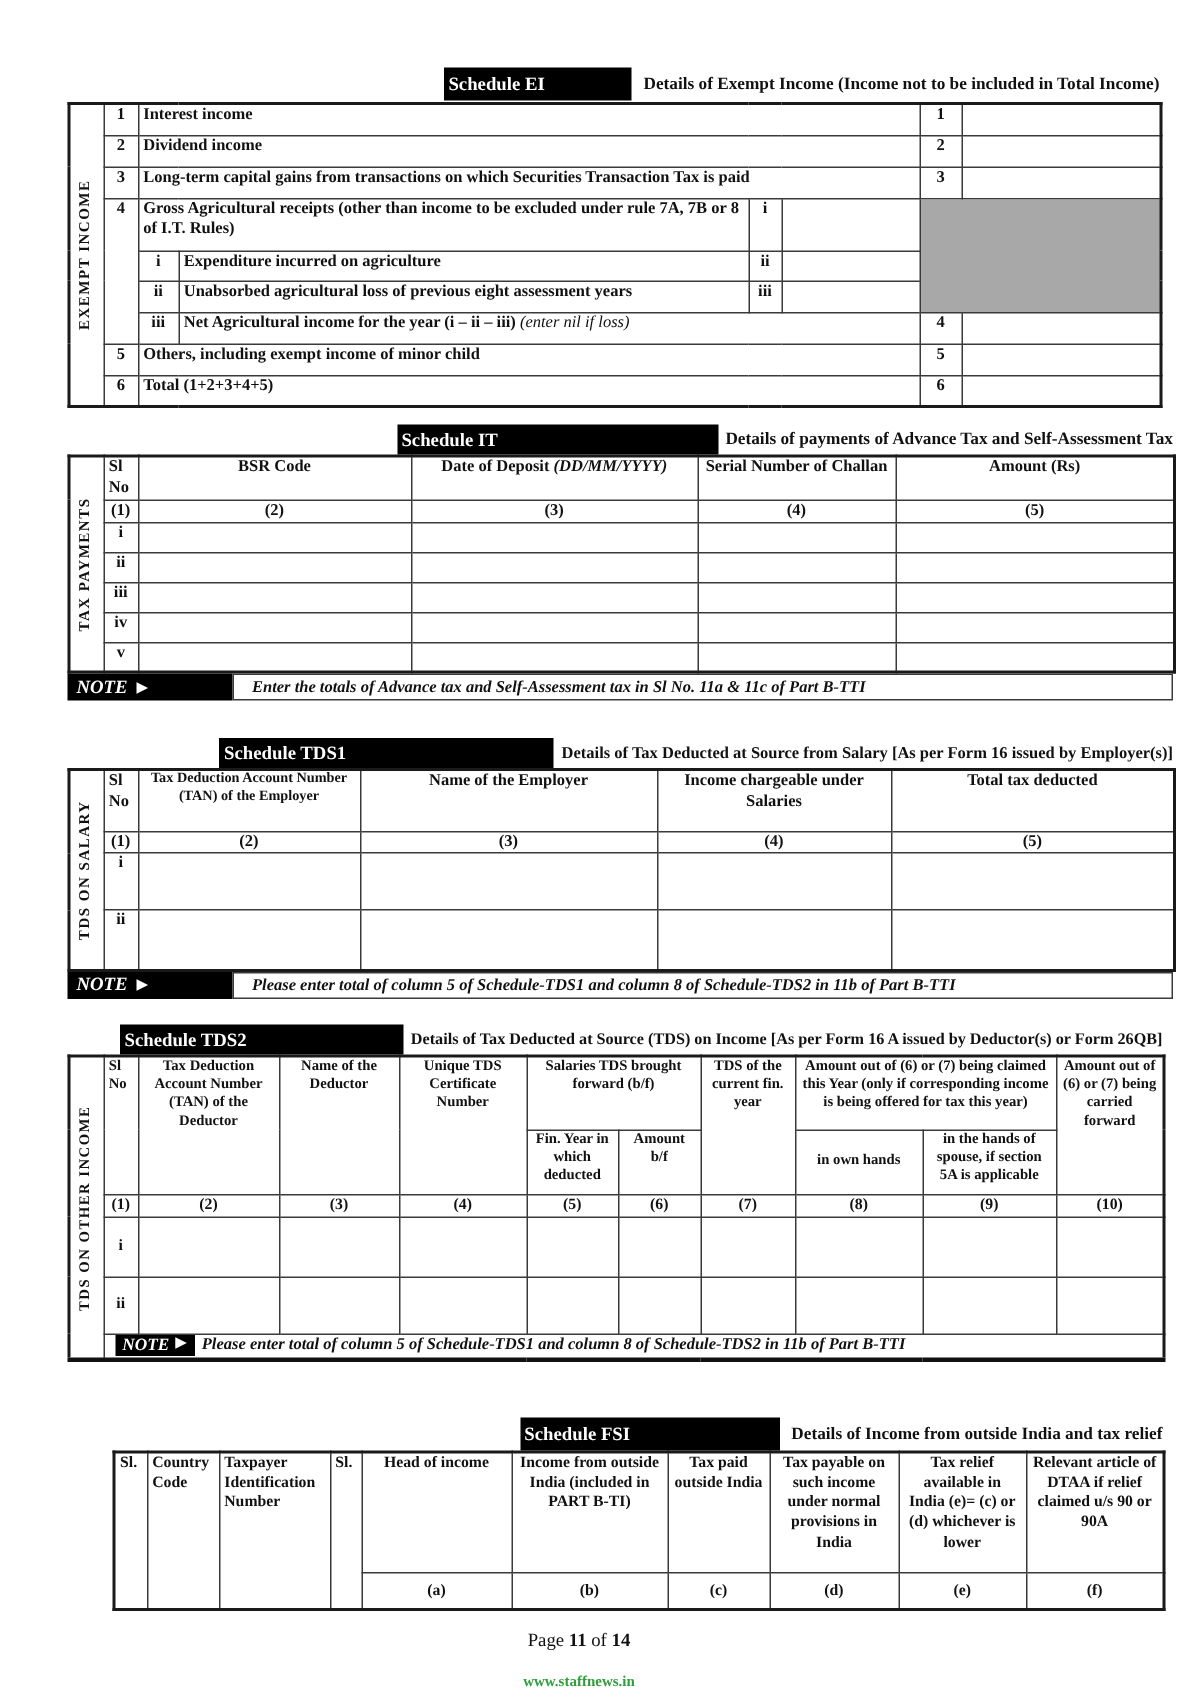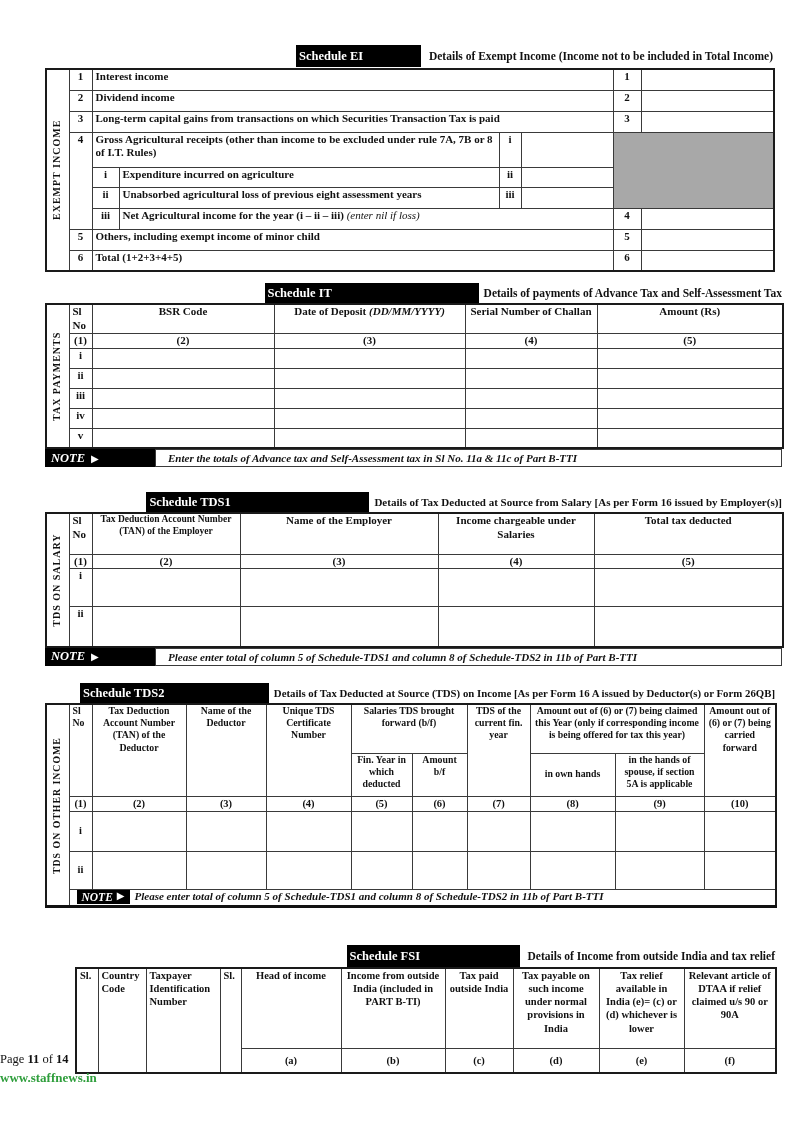--- a/index.html
+++ b/index.html
@@ -41,24 +41,24 @@
             display:flex;align-items:center;padding-left:12px;white-space:nowrap;overflow:hidden;}
   .arrow{font-size:10px;font-style:normal;}
   
   .note-row-cell{padding:0;}
   .note-row{display:flex;height:100%;align-items:stretch;}
   .note-row .note-tag2{background:#000;color:#fff;font-weight:bold;font-style:italic;font-size:11.5px;
             display:flex;align-items:center;padding:0 5px;gap:4px;margin-left:7px;}
   .note-row .txt{font-weight:bold;font-style:italic;font-size:11px;display:flex;align-items:center;
             padding-left:5px;white-space:nowrap;overflow:hidden;}
   
-  .footer{position:absolute;top:1052px;left:0;width:772px;text-align:left;}
+  .footer{position:absolute;top:1086px;left:0;width:772px;text-align:center;}
   .footer .pageline{font-size:12.5px;}
   .footer .pageline b{font-weight:bold;}
-  .footer .site{color:#2f9e3c;font-weight:bold;font-size:13px;margin-top:3px;}
+  .footer .site{color:#2f9e3c;font-weight:bold;font-size:10px;margin-top:15px;}
   .thickbottom{border-bottom:3px solid #111;}
   .tds2 td{font-size:9.8px;}
   .tds2 .cnum,.tds2 .rnum{font-size:10.5px;}
   .fsi td{font-size:10.5px;}
 </style>
 </head>
 <body>
 
 <div class="page">
 

